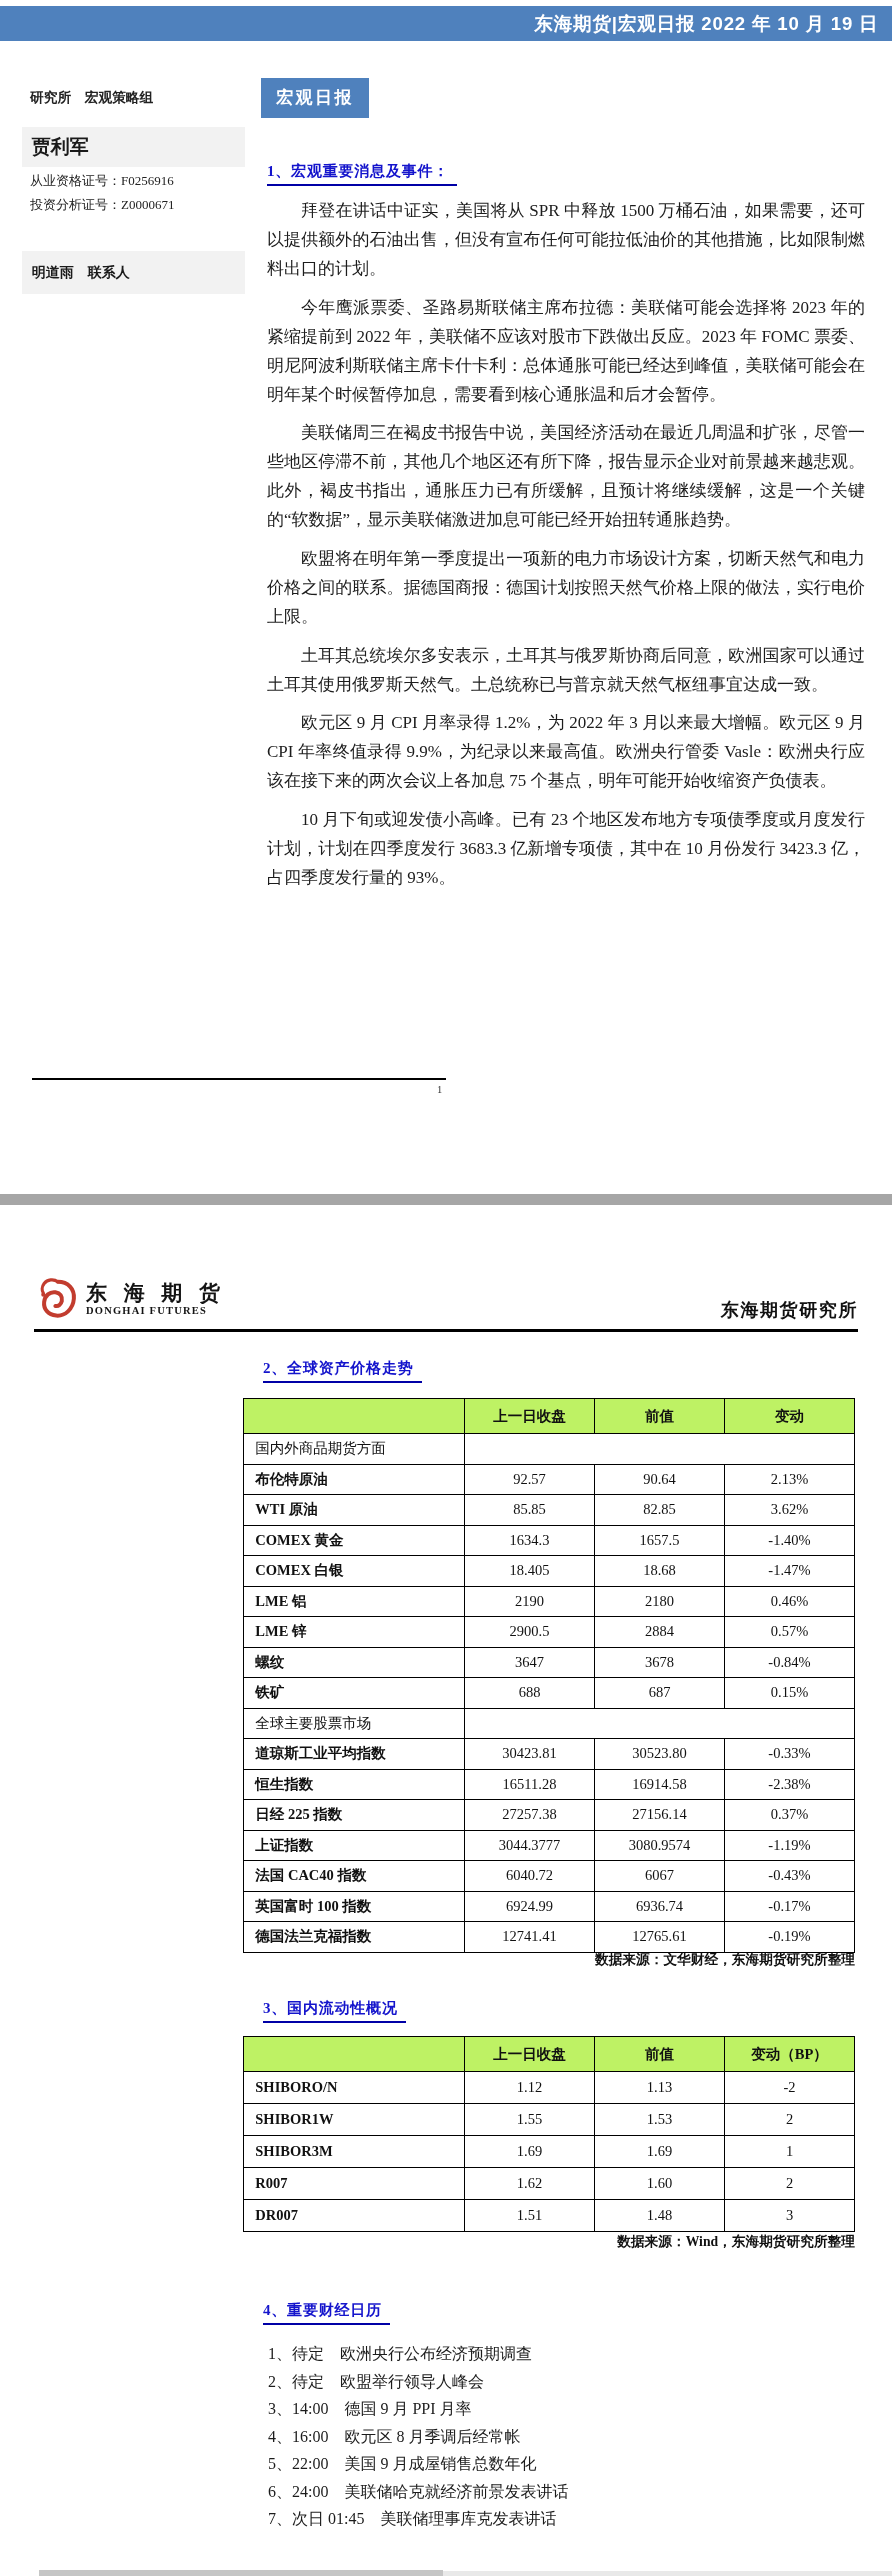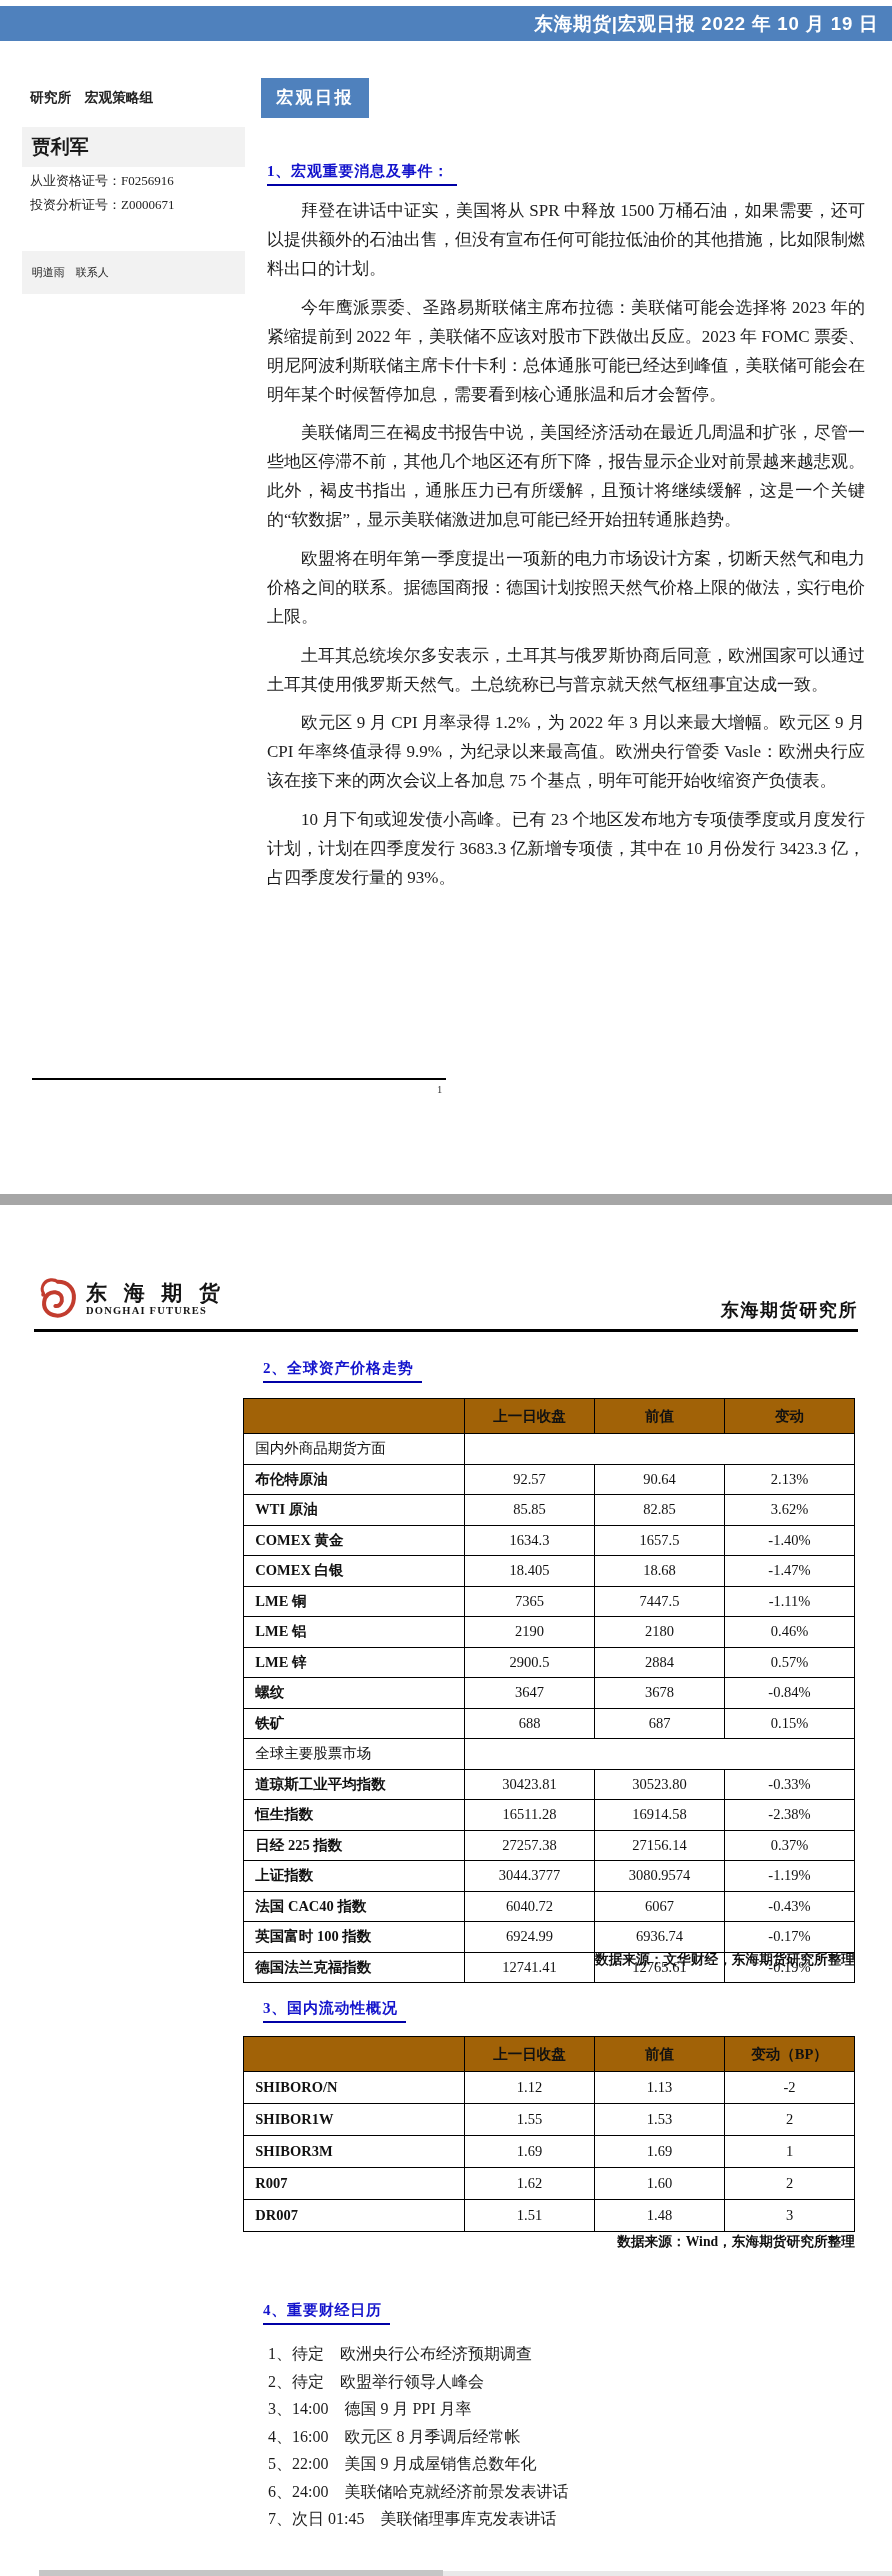--- a/index.html
+++ b/index.html
@@ -11,21 +11,21 @@
   
   .topbar{
     position:absolute;left:0;top:5.7px;width:893px;height:35px;background:#4f81bd;
     color:#ffffff;font-family:"Liberation Sans","DejaVu Sans",sans-serif;
     font-weight:bold;font-size:18.6px;line-height:35px;text-align:right;
     padding-right:14.5px;box-sizing:border-box;letter-spacing:0.8px;
   }
   .sidebar-dept{position:absolute;left:30px;top:89px;font-size:13.7px;font-weight:bold;color:#222;}
   .gray-box{position:absolute;left:22px;width:223px;background:#f2f2f2;box-sizing:border-box;padding-left:9.7px;}
   .box-analyst{top:127px;height:40px;line-height:40px;font-size:19px;font-weight:bold;}
-  .box-contact{top:251px;height:43px;line-height:43px;font-size:11px;font-weight:normal;}
+  .box-contact{top:251px;height:43px;line-height:43px;font-size:14px;font-weight:bold;}
   .cert{position:absolute;left:30px;font-size:13px;color:#222;}
   .cert1{top:172px;}
   .cert2{top:196px;}
   .badge{
     position:absolute;left:261px;top:78px;width:108px;height:40px;background:#4f81bd;
     color:#fff;text-align:center;line-height:40px;font-size:17px;font-weight:bold;letter-spacing:2.4px;
   }
   .sec-heading{
     color:#1414cc;font-weight:bold;font-size:15px;letter-spacing:0.8px;
     border-bottom:2.4px solid #0000a6;display:inline-block;padding:0 8px 3.2px 0;
@@ -52,21 +52,21 @@
   .h2-wrap{position:absolute;left:263px;top:1359px;}
   .h3-wrap{position:absolute;left:263px;top:1999px;}
   .h4-wrap{position:absolute;left:263px;top:2301px;}
   table.data{
     position:absolute;left:243px;border-collapse:collapse;width:612px;
     font-size:14.5px;color:#111;table-layout:fixed;
   }
   .tbl1{top:1398px;}
   .tbl2{top:2036px;}
   table.data th,table.data td{border:1.2px solid #000;overflow:hidden;white-space:nowrap;}
-  table.data th{background:#a16207;font-weight:bold;height:32px;text-align:center;}
+  table.data th{background:#bef264;font-weight:bold;height:32px;text-align:center;}
   .tbl1 td{height:27.5px;}
   .tbl2 td{height:29px;}
   td.lbl{text-align:left;padding-left:11.3px;font-weight:bold;}
   td.num{text-align:center;font-weight:normal;}
   td.sec{text-align:left;padding-left:11.3px;font-weight:normal;}
   col.c-label{width:221px;}
   col.c-val{width:130px;}
   .source-line{
     position:absolute;left:243px;width:612px;text-align:right;
     font-size:13.7px;font-weight:bold;color:#111;
@@ -174,26 +174,20 @@
     <td class="num">1657.5</td>
     <td class="num">-1.40%</td>
   </tr>
   <tr>
     <td class="lbl">COMEX 白银</td>
     <td class="num">18.405</td>
     <td class="num">18.68</td>
     <td class="num">-1.47%</td>
   </tr>
   <tr>
-    <td class="lbl">LME 铜</td>
-    <td class="num">7365</td>
-    <td class="num">7447.5</td>
-    <td class="num">-1.11%</td>
-  </tr>
-  <tr>
     <td class="lbl">LME 铝</td>
     <td class="num">2190</td>
     <td class="num">2180</td>
     <td class="num">0.46%</td>
   </tr>
   <tr>
     <td class="lbl">LME 锌</td>
     <td class="num">2900.5</td>
     <td class="num">2884</td>
     <td class="num">0.57%</td>

